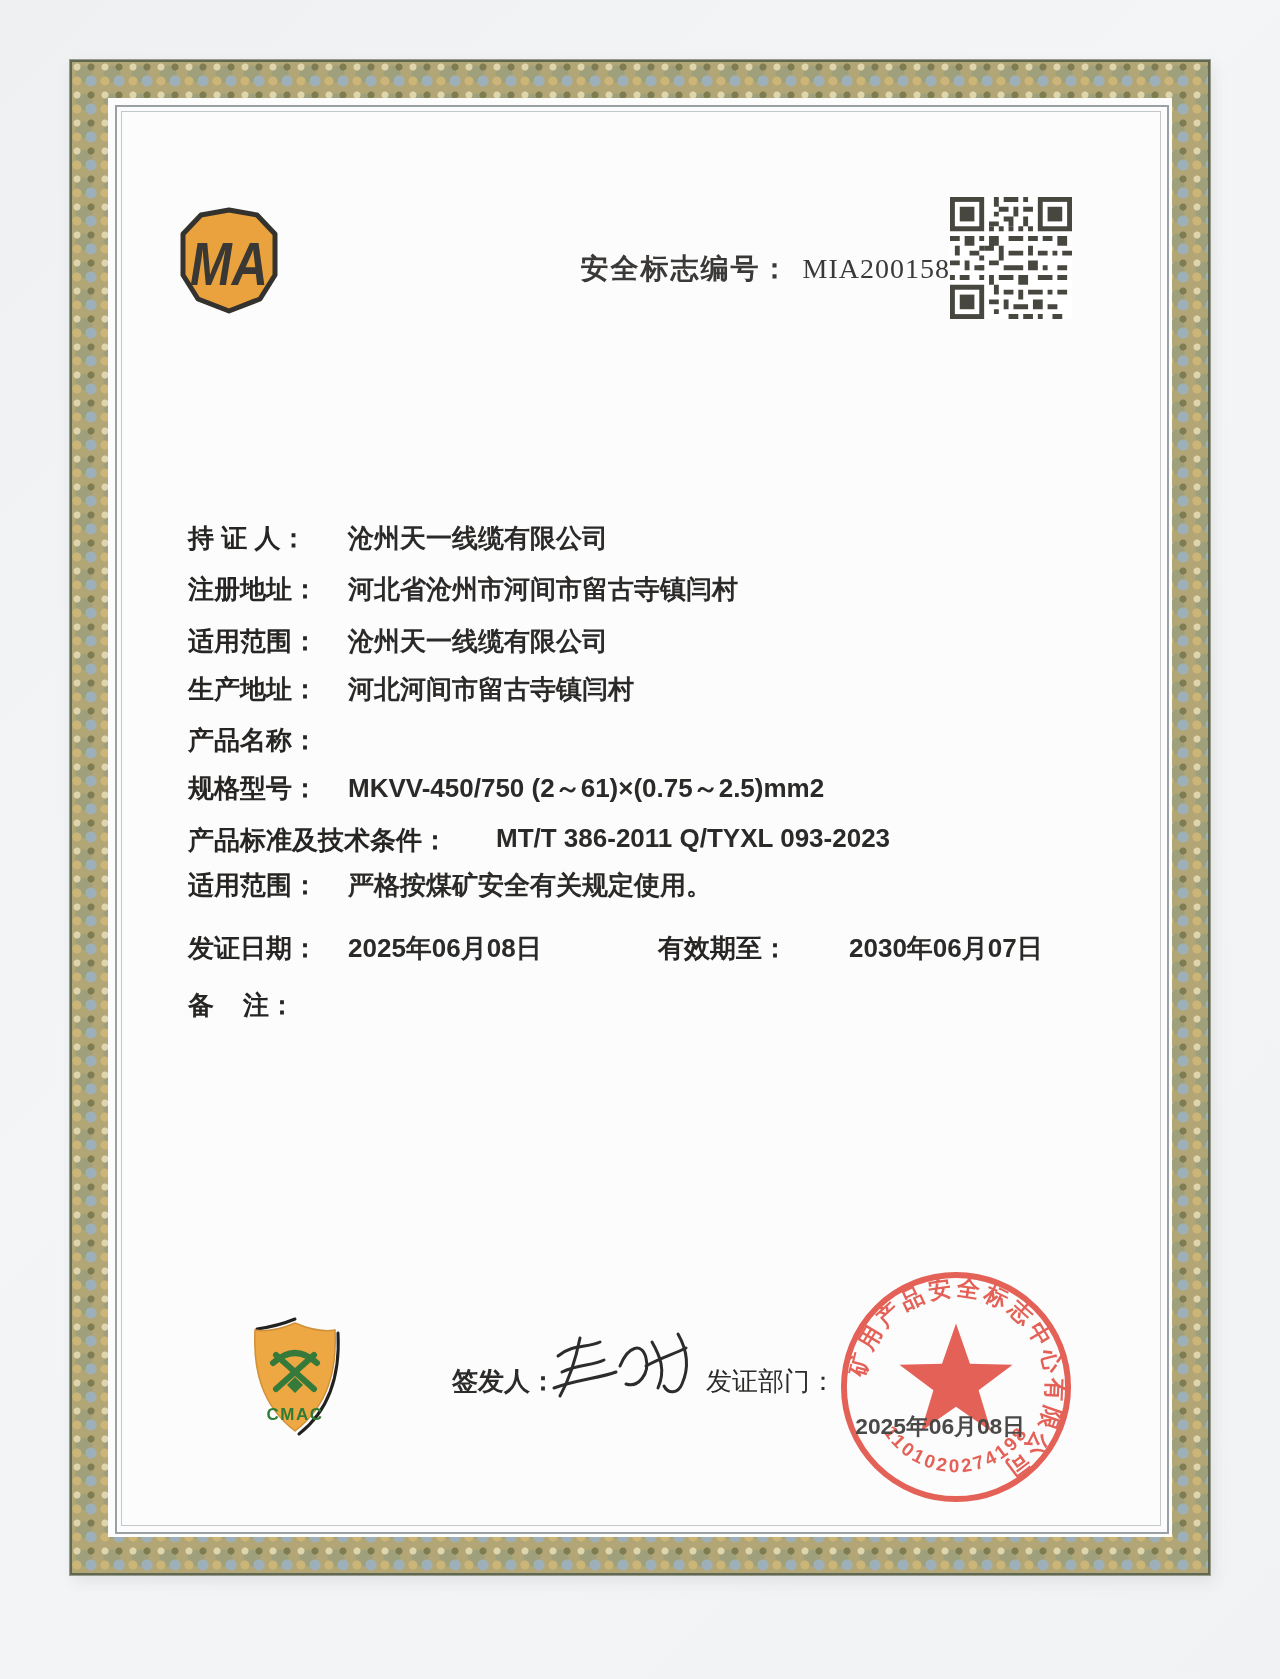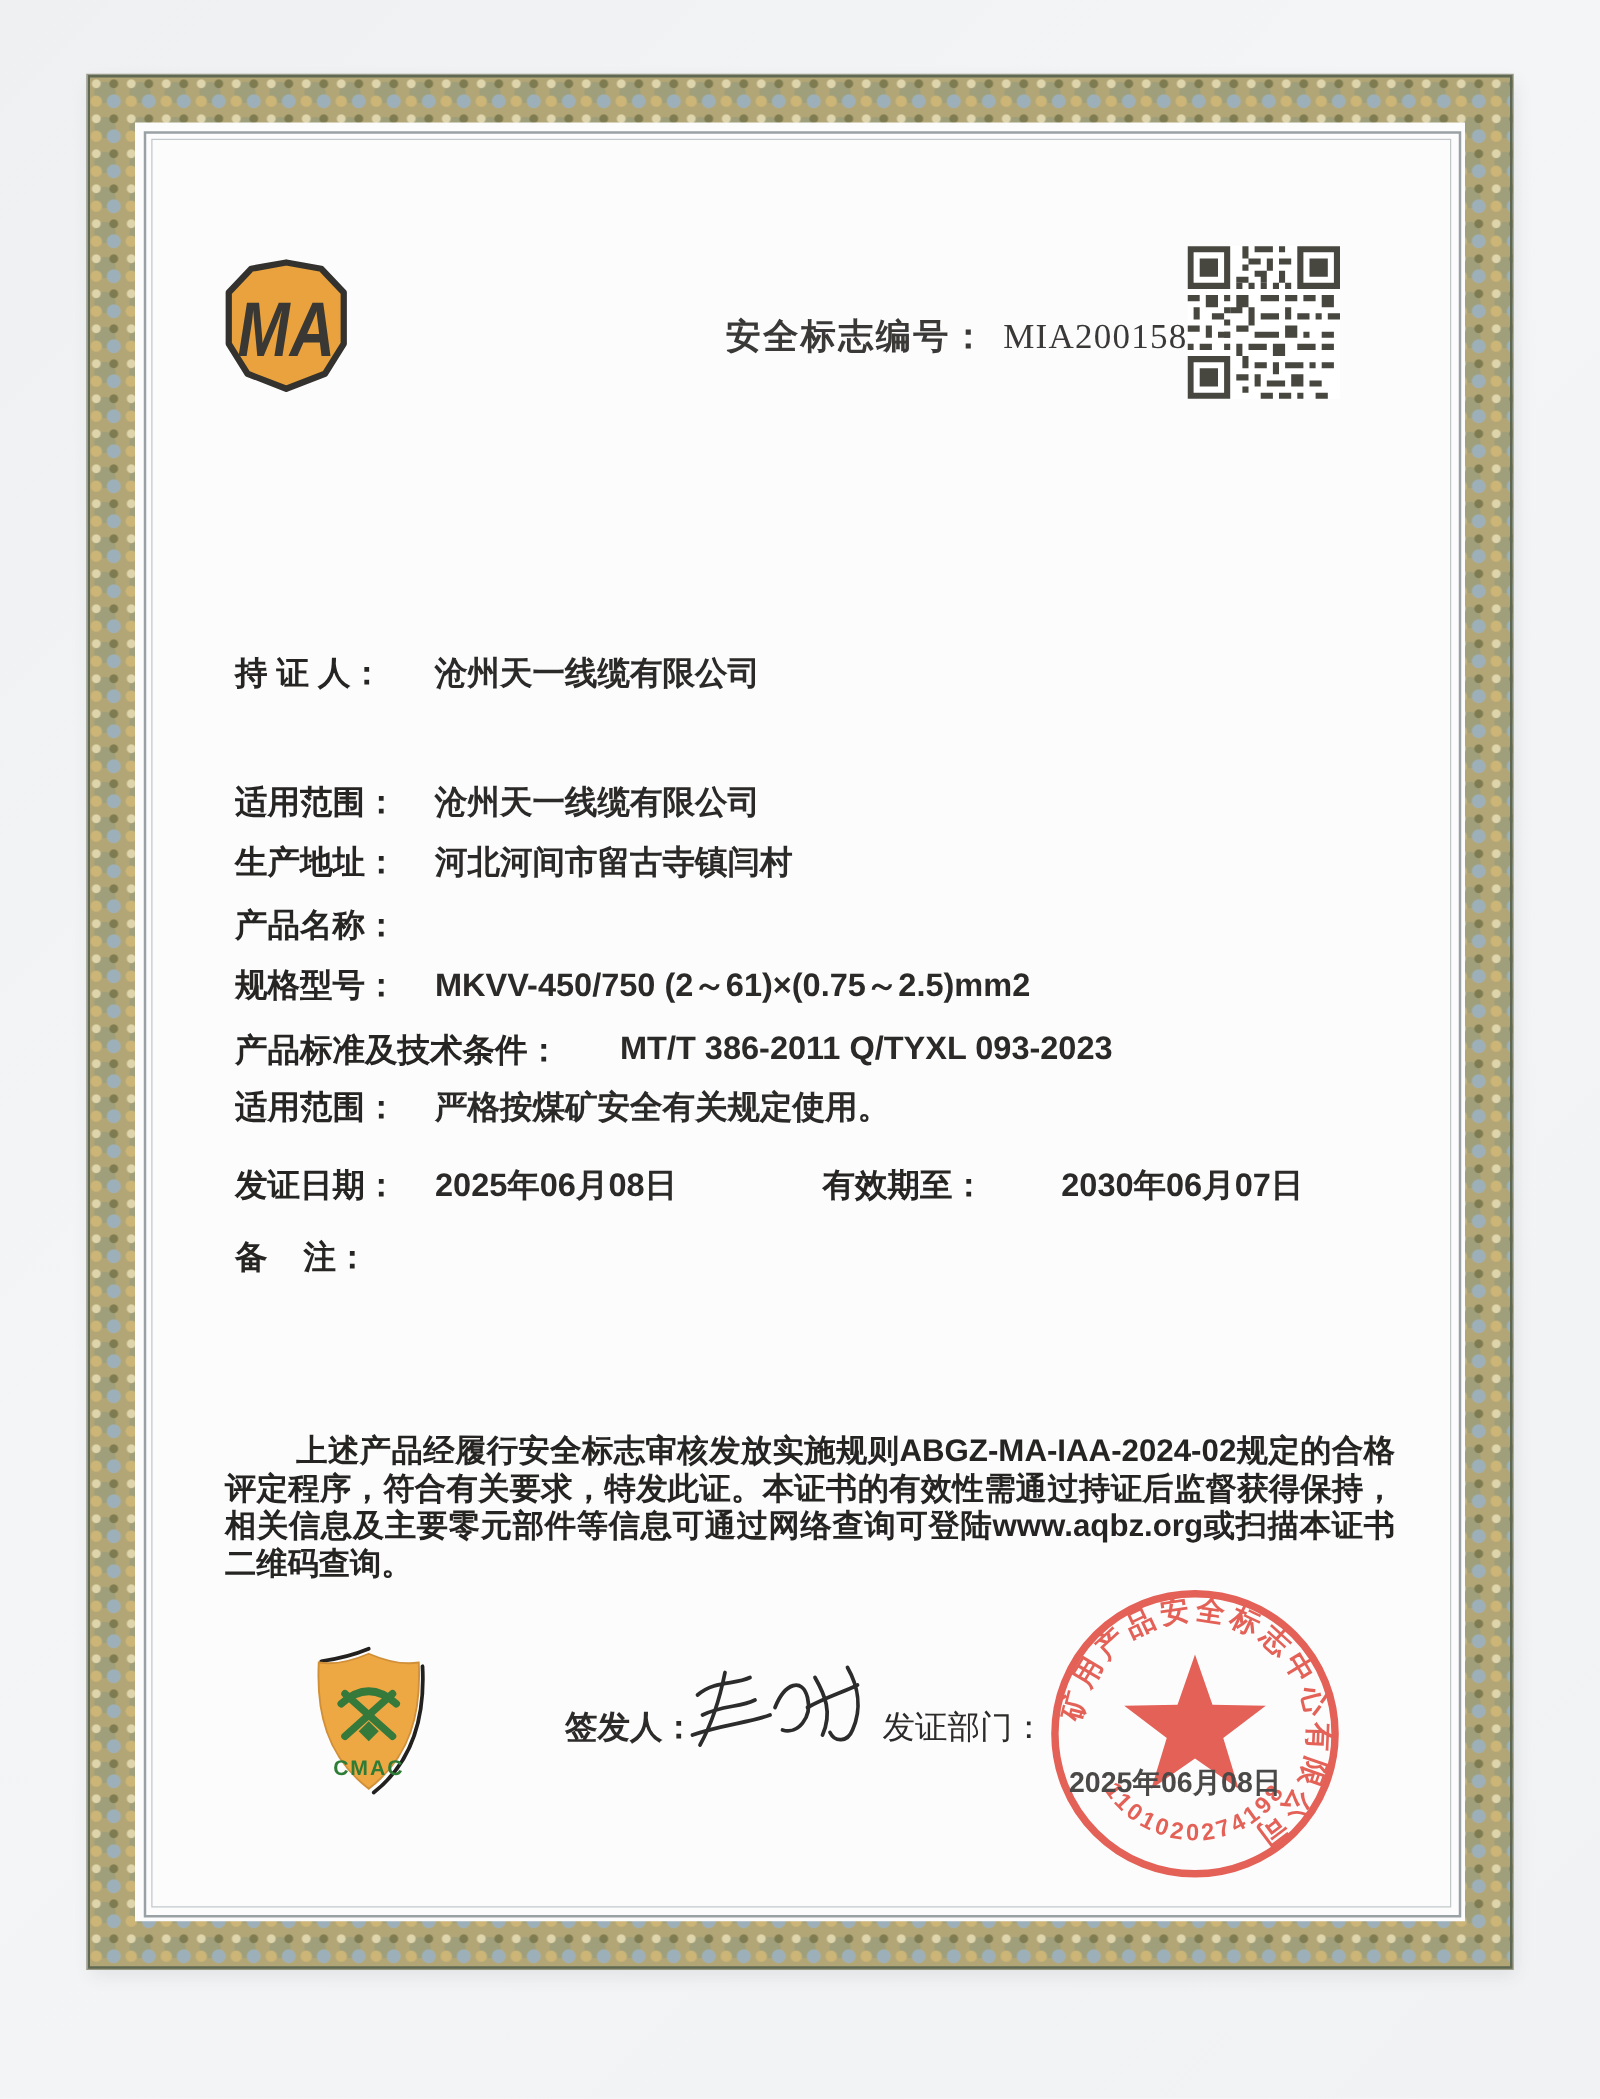--- a/index.html
+++ b/index.html
@@ -90,20 +90,24 @@
       <path d="M0,13h2v1h-2z M3,13h1v2h-1z M5,14h2v1h-2z M8,13h2v1h-2z M11,14h4v1h-4z M16,13h2v2h-2z M19,14h1v1h-1z M22,14h2v1h-2z M0,16h1v1h-1z M2,16h2v1h-2z M8,16h1v2h-1z M10,16h3v1h-3z M14,16h2v2h-2z M18,16h3v1h-3z M22,16h2v1h-2z"></path>
       <path d="M9,18h1v2h-1z M11,19h2v1h-2z M14,19h1v2h-1z M16,19h3v1h-3z M20,19h1v1h-1z M22,19h2v1h-2z M8,21h2v1h-2z M11,21h1v2h-1z M13,22h3v1h-3z M17,21h2v2h-2z M20,22h2v1h-2z M9,23h1v1h-1z M12,24h2v1h-2z M15,24h2v1h-2z M18,24h1v1h-1z M21,24h2v1h-2z"></path>
     </g>
   </svg>
 
 
   <div class="row" style="top:521px">
     <span class="lbl">持 证 人：</span>
     <span class="val">沧州天一线缆有限公司</span>
   </div>
+  <div class="row" style="top:572px">
+    <span class="lbl">注册地址：</span>
+    <span class="val">河北省沧州市河间市留古寺镇闫村</span>
+  </div>
   <div class="row" style="top:624px">
     <span class="lbl">适用范围：</span>
     <span class="val">沧州天一线缆有限公司</span>
   </div>
   <div class="row" style="top:672px">
     <span class="lbl">生产地址：</span>
     <span class="val">河北河间市留古寺镇闫村</span>
   </div>
   <div class="row" style="top:723px">
     <span class="lbl">产品名称：</span>
@@ -125,21 +129,20 @@
     <span class="lbl">发证日期：</span>
     <span class="val">2025年06月08日</span>
     <span class="lbl2">有效期至：</span>
     <span class="val2">2030年06月07日</span>
   </div>
 
   <div class="row" style="top:988px">
     <span class="lbl">备    注：</span>
   </div>
 
-  <p class="statement">上述产品经履行安全标志审核发放实施规则ABGZ-MA-IAA-2024-02规定的合格评定程序，符合有关要求，特发此证。本证书的有效性需通过持证后监督获得保持，相关信息及主要零元部件等信息可通过网络查询可登陆www.aqbz.org或扫描本证书二维码查询。</p>
 
   <svg class="cmac-shield" viewBox="0 0 104 124">
     <path d="M14,12 C28,10 40,7 52,2" fill="none" stroke="#22211f" stroke-width="3" stroke-linecap="round"></path>
     <path d="M95,16 C97,54 88,92 56,117" fill="none" stroke="#22211f" stroke-width="3" stroke-linecap="round"></path>
     <path d="M52,6 C66,12 80,15 92,13 C94,52 86,88 52,114 C18,88 10,52 12,13 C24,15 38,12 52,6 Z" fill="#eda743" stroke="#d19038" stroke-width="1.5"></path>
     <g stroke="#35793b" stroke-width="6" stroke-linecap="round" fill="none">
       <path d="M30,46 Q52,26 74,46"></path>
       <path d="M33,72 L71,38"></path>
       <path d="M33,38 L71,72"></path>
     </g>

